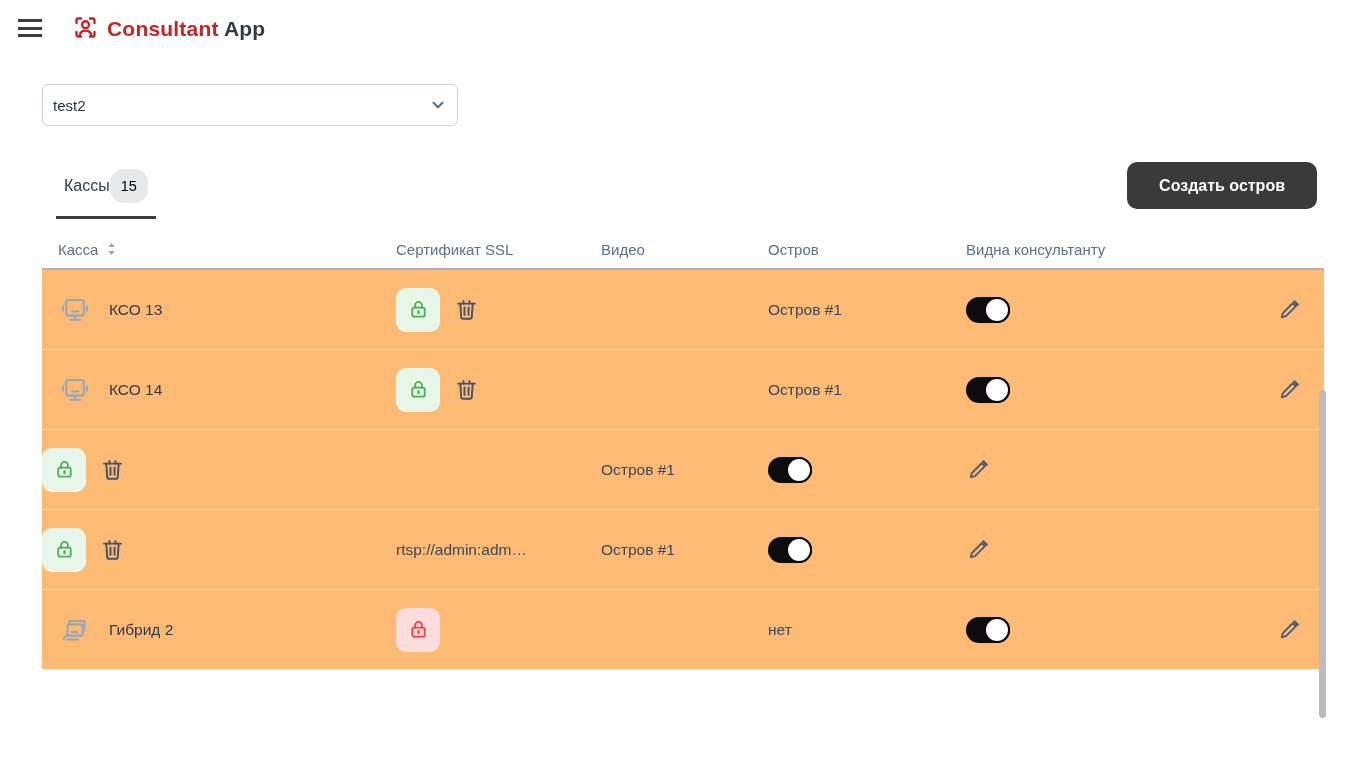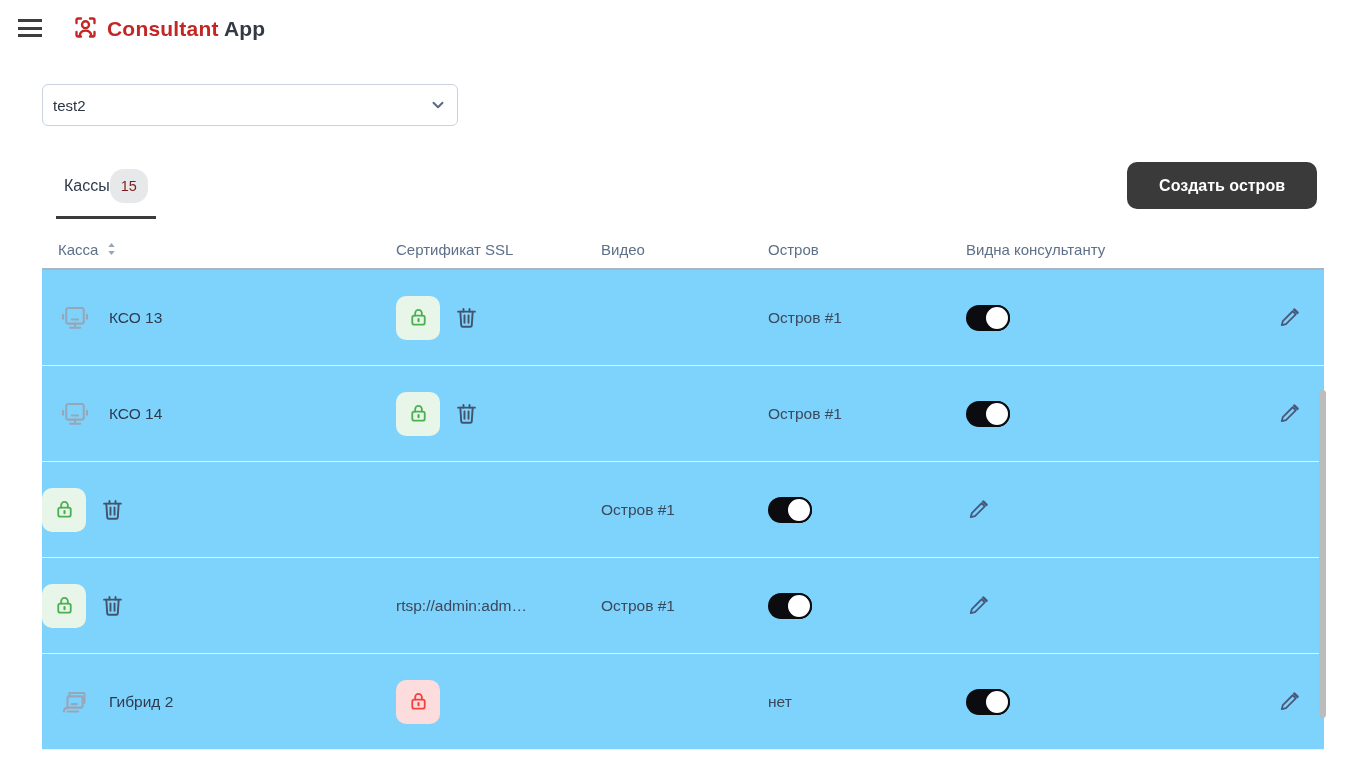--- a/index.html
+++ b/index.html
@@ -24,36 +24,36 @@
   .select-value { font-size: 15px; color: #2c3442; }
 
   
   .tabs-row { position: absolute; top: 163px; left: 56px; display: flex; gap: 14px; }
   .tab { display: flex; align-items: center; gap: 0; padding: 6px 8px 13px 8px;
          border-bottom: 3px solid transparent; cursor: pointer; }
   .tab.active { border-bottom-color: #3b3b3b; }
   .tab-label { font-size: 16px; color: #2f3a4d; }
   .badge { min-width: 28px; height: 27px; border-radius: 14px; padding: 17px 11px;
            display: flex; align-items: center; justify-content: center;
-           font-size: 14.5px; color: #7f1d1d; }
+           font-size: 14.5px; color: #000000; }
   .badge.gray { background: #e7e8ea; }
   .badge.blue { background: #edf2fa; }
 
   .create-btn { position: absolute; top: 162px; right: 49px; height: 47px; padding: 0 32px;
                 background: #3a3a3a; color: #ffffff; border: none; border-radius: 10px;
                 font-family: "Liberation Sans", sans-serif; font-size: 16px; font-weight: 700;
                 cursor: pointer; }
 
   
   .table { position: absolute; top: 230px; left: 42px; width: 1282px; }
   .grid-row { display: grid; grid-template-columns: 354px 205px 167px 198px 311px 47px; align-items: center; }
   .thead { height: 40px; border-bottom: 2px solid #a9b4c2; }
   .th { font-size: 15px; color: #5d7089; display: flex; align-items: center; gap: 7px; }
   .th.first { padding-left: 16px; }
-  .trow { height: 96px; border-bottom: 1px solid #eceef1; background: #7dd3fc; }
+  .trow { height: 80px; border-bottom: 1px solid #eceef1; background: #fdba74; }
 
   .cell-name { display: flex; align-items: center; gap: 19px; padding-left: 18px; }
   .device-icon { width: 30px; height: 30px; color: #98a6b9; flex: 0 0 auto; }
   .row-name { font-size: 15.5px; color: #2f3a4d; }
 
   .cell-ssl { display: flex; align-items: center; gap: 13px; }
   .lock-badge { width: 44px; height: 44px; border-radius: 10px; display: flex;
                 align-items: center; justify-content: center; }
   .lock-badge.valid { background: #e8f6ea; color: #4caf50; }
   .lock-badge.invalid { background: #fcdcdc; color: #f5413c; }

